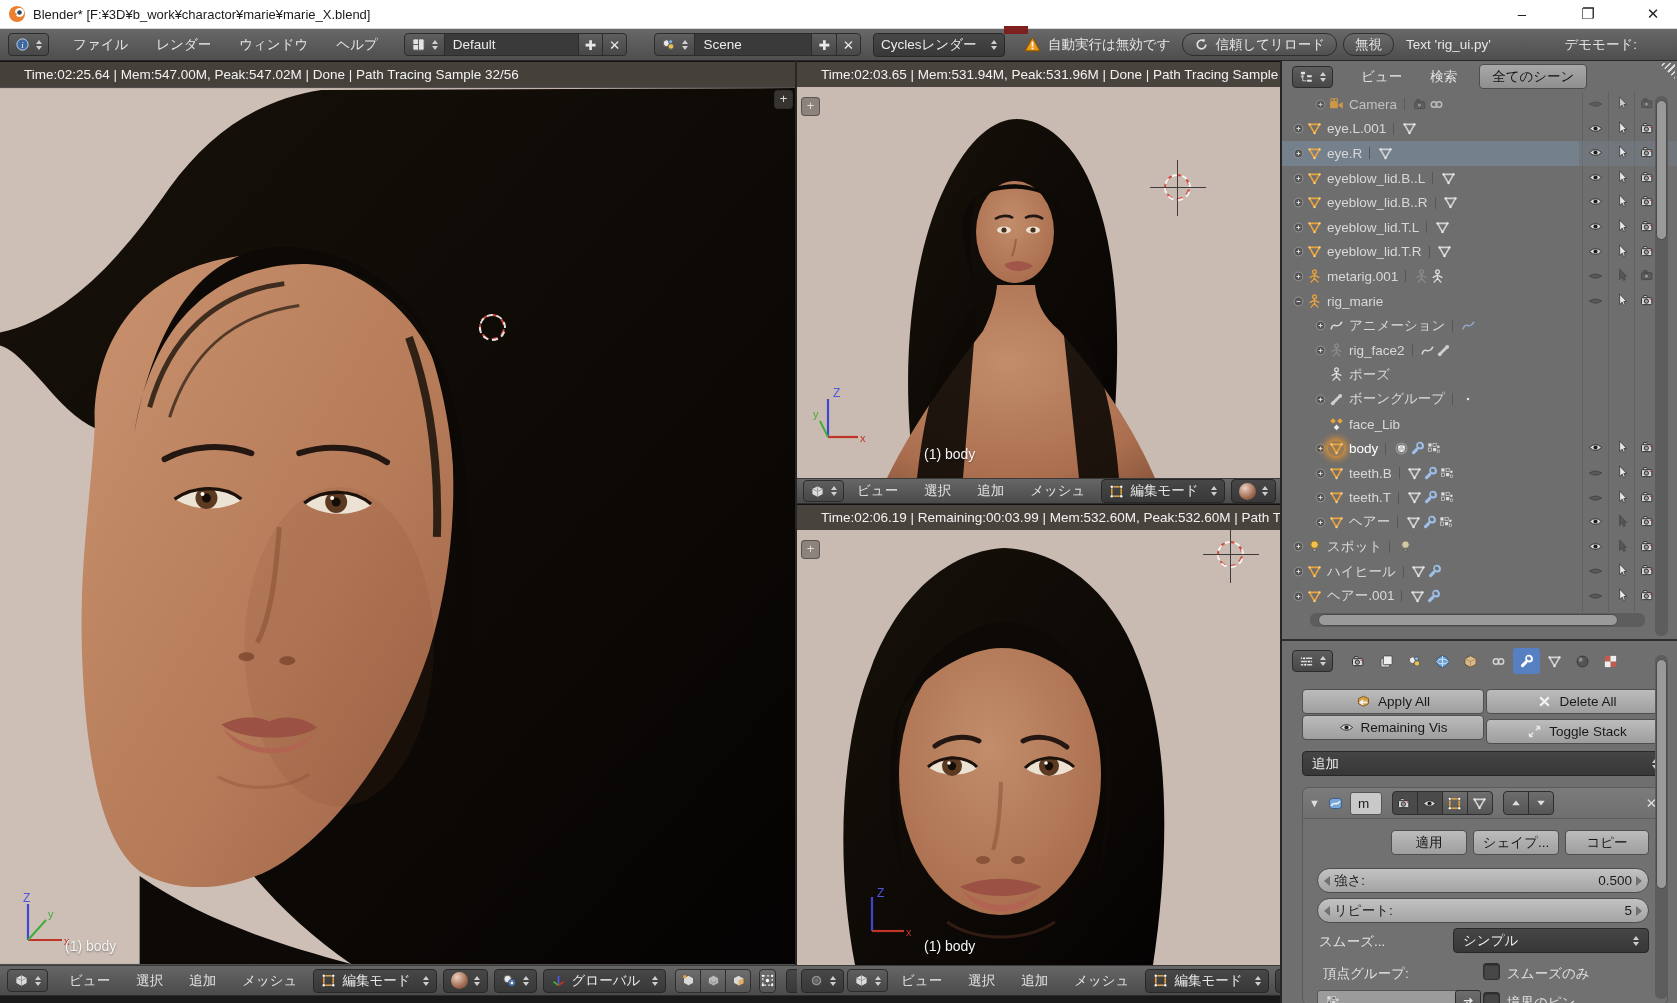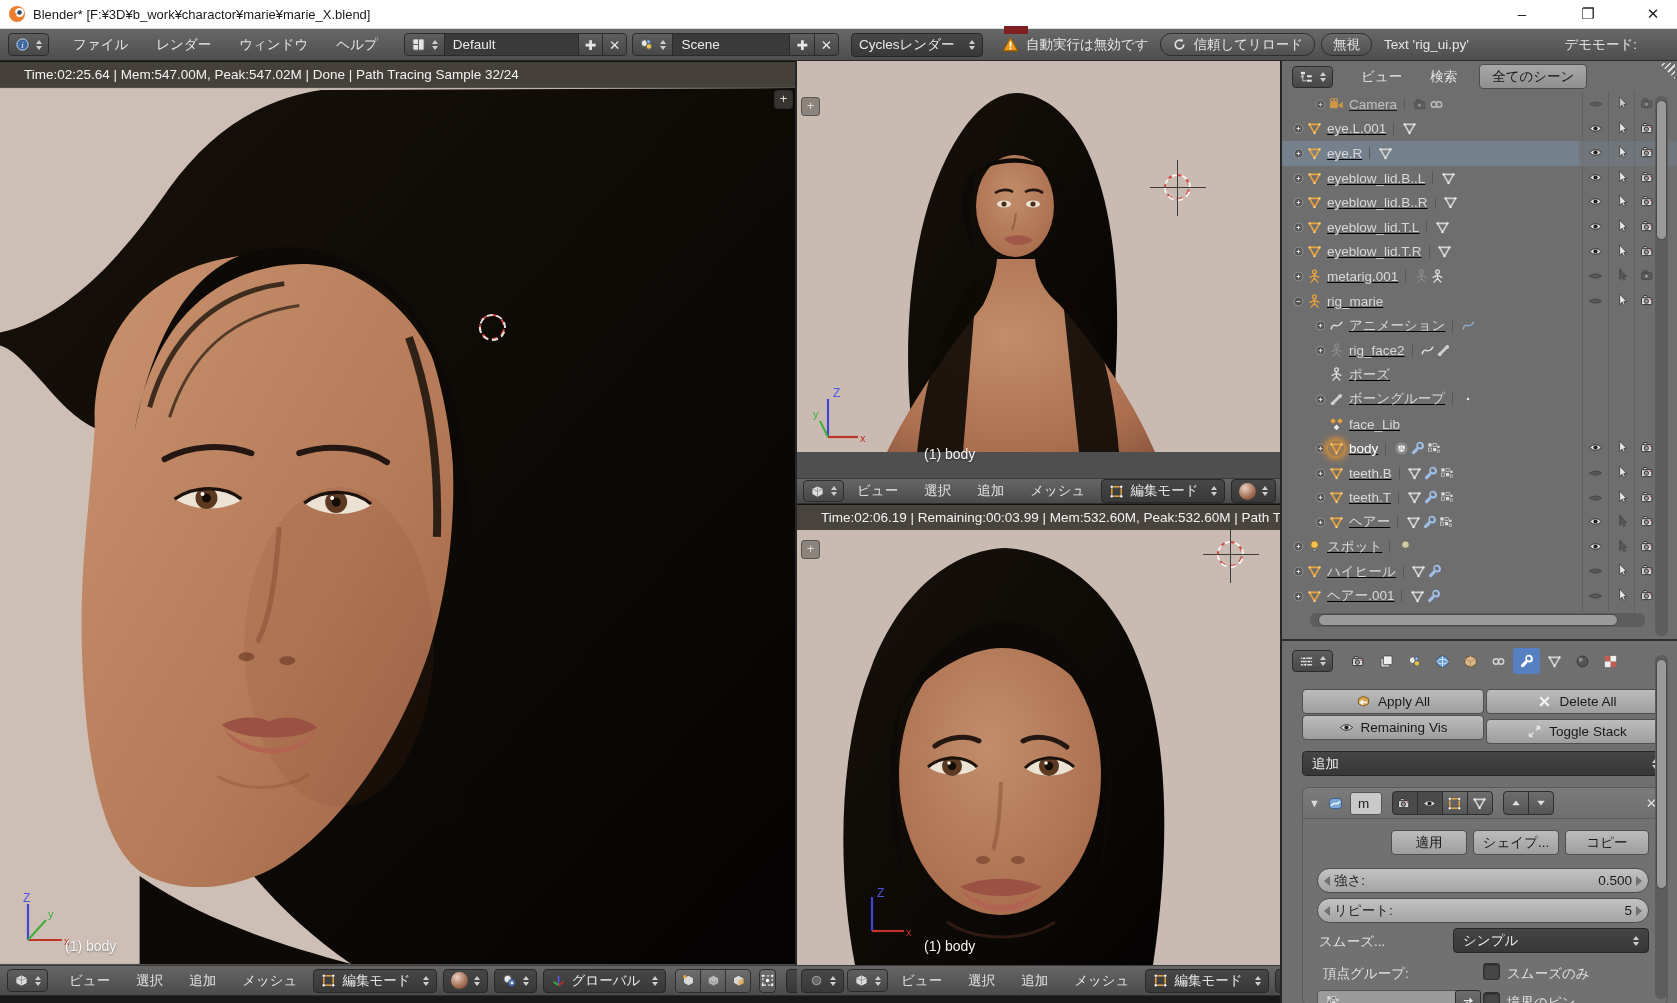--- a/index.html
+++ b/index.html
@@ -158,21 +158,21 @@
           </span>
           <span class="updown">
             <i class="u"></i>
             <i class="d"></i>
           </span>
         </span>
       <span class="wfield" style="width:135px">Default</span>
       <span class="wbtn">✚</span>
       <span class="wbtn">✕</span>
     </span>
-    <span class="grp" style="margin-left:5px">
+    <span class="grp" style="margin-left:27px">
       <span class="wbtn">
           <span style="display: inline-flex;">
             <svg width="15" height="15" viewBox="0 0 16 16">
               <circle cx="6" cy="6.6" r="3.6" fill="#e8e8e8" stroke="#555"></circle>
               <circle cx="10.6" cy="10" r="3" fill="#e8c14e" stroke="#555"></circle>
               <circle cx="10.2" cy="5" r="2.2" fill="#7fb2e8" stroke="#555"></circle>
             </svg>
           </span>
           <span class="updown">
             <i class="u"></i>
@@ -209,21 +209,21 @@
         </span>
       <span>信頼してリロード</span>
     </span>
     <span class="roundbtn" style="margin-left:6px">無視</span>
     <span style="margin-left:12px">Text 'rig_ui.py'</span>
     <span style="position:absolute;right:40px">デモモード:</span>
   </div>
   <div class="redmark"></div>
 
   <div class="abs vparea" style="left:0;top:61px;width:795px;height:904px;border-right:2px solid #262626">
-    <div class="stats" style="height:26px;background:#454039">Time:02:25.64 | Mem:547.00M, Peak:547.02M | Done | Path Tracing Sample 32/24</div>
+    <div class="stats" style="height:26px;background:#454039">Time:02:25.64 | Mem:547.00M, Peak:547.02M | Done | Path Tracing Sample 32/56</div>
     <svg width="795" height="878" viewBox="0 0 797 878">
       <rect width="797" height="878" fill="#cdbfb6"></rect>
       <rect width="797" height="878" fill="url(#hairG)" opacity="0"></rect>
       <path d="M0,245 C70,230 125,165 170,100 C210,45 258,12 322,2 L797,0 L797,878 L352,878 C300,842 252,795 222,745 C180,672 152,595 142,515 C134,452 130,398 135,345 C120,352 92,345 68,322 C45,300 18,262 0,258 Z" fill="url(#hairG)"></path>
       <path d="M95,340 C92,255 140,185 230,170 C335,152 430,215 448,315 C460,390 456,480 430,565 C400,655 345,735 285,775 C240,805 180,810 140,785 C100,755 85,665 82,560 C80,475 90,420 95,340 Z" fill="url(#skinG)"></path>
       <ellipse cx="340" cy="560" rx="95" ry="160" fill="#7c4228" opacity=".12"></ellipse>
       <path d="M135,345 C150,250 200,190 280,178 C350,168 420,205 445,290 C430,225 380,170 300,160 C220,152 160,210 135,345 Z" fill="#0d0906"></path>
       <path d="M430,260 C455,330 462,420 455,520 C450,600 435,680 415,740 L458,740 C472,640 476,500 468,400 C462,330 450,280 430,260 Z" fill="#0b0806"></path>
       <path d="M140,790 C200,832 270,856 352,878 L140,878 Z" fill="#0d0906"></path>
       <path d="M150,320 C170,250 215,205 285,196" stroke="#1c140d" stroke-width="5" fill="none" opacity=".8"></path>
@@ -256,20 +256,21 @@
     <line x1="16" y1="48" x2="50" y2="48" stroke="#c03327" stroke-width="2.2"></line>
     <line x1="16" y1="48" x2="34" y2="28" stroke="#3fae38" stroke-width="2"></line>
     <text x="11" y="10" fill="#4d57e0" font-size="12">Z</text>
     <text x="36" y="26" fill="#3fae38" font-size="11">y</text>
     <text x="52" y="53" fill="#c03327" font-size="11">x</text>
   </svg>
   <div class="abs vplabel" style="left:65px;top:938px">(1) body</div>
   <div class="plus-tab" style="left:774px;top:90px">+</div>
 
   <div class="abs vparea" style="left:797px;top:61px;width:483px;height:417px">
+    <div class="stats" style="height:26px;background:#49433d">Time:02:03.65 | Mem:531.94M, Peak:531.96M | Done | Path Tracing Sample</div>
     <svg width="483" height="391" viewBox="0 0 483 391">
       <rect width="483" height="391" fill="#c9bbb2"></rect>
       <path d="M118,391 C103,290 112,175 148,100 C172,50 198,32 220,32 C246,32 280,56 298,108 C328,190 322,300 312,391 Z" fill="url(#hairG)"></path>
       <path d="M90,391 C120,330 160,278 186,244 C196,224 199,210 200,198 L238,198 C239,214 246,230 262,243 C292,278 332,330 358,391 Z" fill="url(#skinR)"></path>
       <ellipse cx="218" cy="145" rx="39" ry="51" fill="url(#skinR)"></ellipse>
       <path d="M180,112 C195,92 240,92 256,114 C240,98 198,98 180,112 Z" fill="#0d0906"></path>
       <path d="M179,110 C172,140 172,170 178,196 C160,150 162,122 179,110 Z" fill="#0d0906"></path>
       <path d="M257,112 C264,142 264,172 258,198 C276,152 274,124 257,112 Z" fill="#0d0906"></path>
       <path d="M198,132 C204,128 212,128 216,131" stroke="#241712" stroke-width="2.6" fill="none"></path>
       <path d="M228,131 C233,128 241,128 246,132" stroke="#241712" stroke-width="2.6" fill="none"></path>
@@ -563,21 +564,21 @@
           </span>
         </span>
       <span class="menu-item" style="margin-left:14px">ビュー</span>
       <span class="menu-item">検索</span>
       <span class="filter-pill" style="margin-left:8px">全てのシーン</span>
     </div>
     <div class="grip" style="right:2px;top:2px"></div>
     <div class="colsep" style="left:300px"></div>
     <div class="colsep" style="left:326px"></div>
     <div class="colsep" style="left:352px"></div>
-    <div id="outliner-rows" class="abs" style="left:0;top:31px;width:100%;text-decoration:underline;">
+    <div id="outliner-rows" class="abs" style="left:0;top:31px;width:100%;">
         <div class="orow" style="opacity: 0.78;">
           <span style="width:30px;flex:none"></span>
           <span class="oi">
             <svg width="13" height="13" viewBox="0 0 16 16">
               <circle cx="8" cy="8" r="5.4" fill="#555" stroke="#9f9f9f"></circle>
               <path d="M5.6 8h4.8M8 5.6v4.8" stroke="#dcdcdc" stroke-width="1.2"></path>
             </svg>
           </span>
           <span class="oi ">
             <svg width="15" height="15" viewBox="0 0 16 16">

